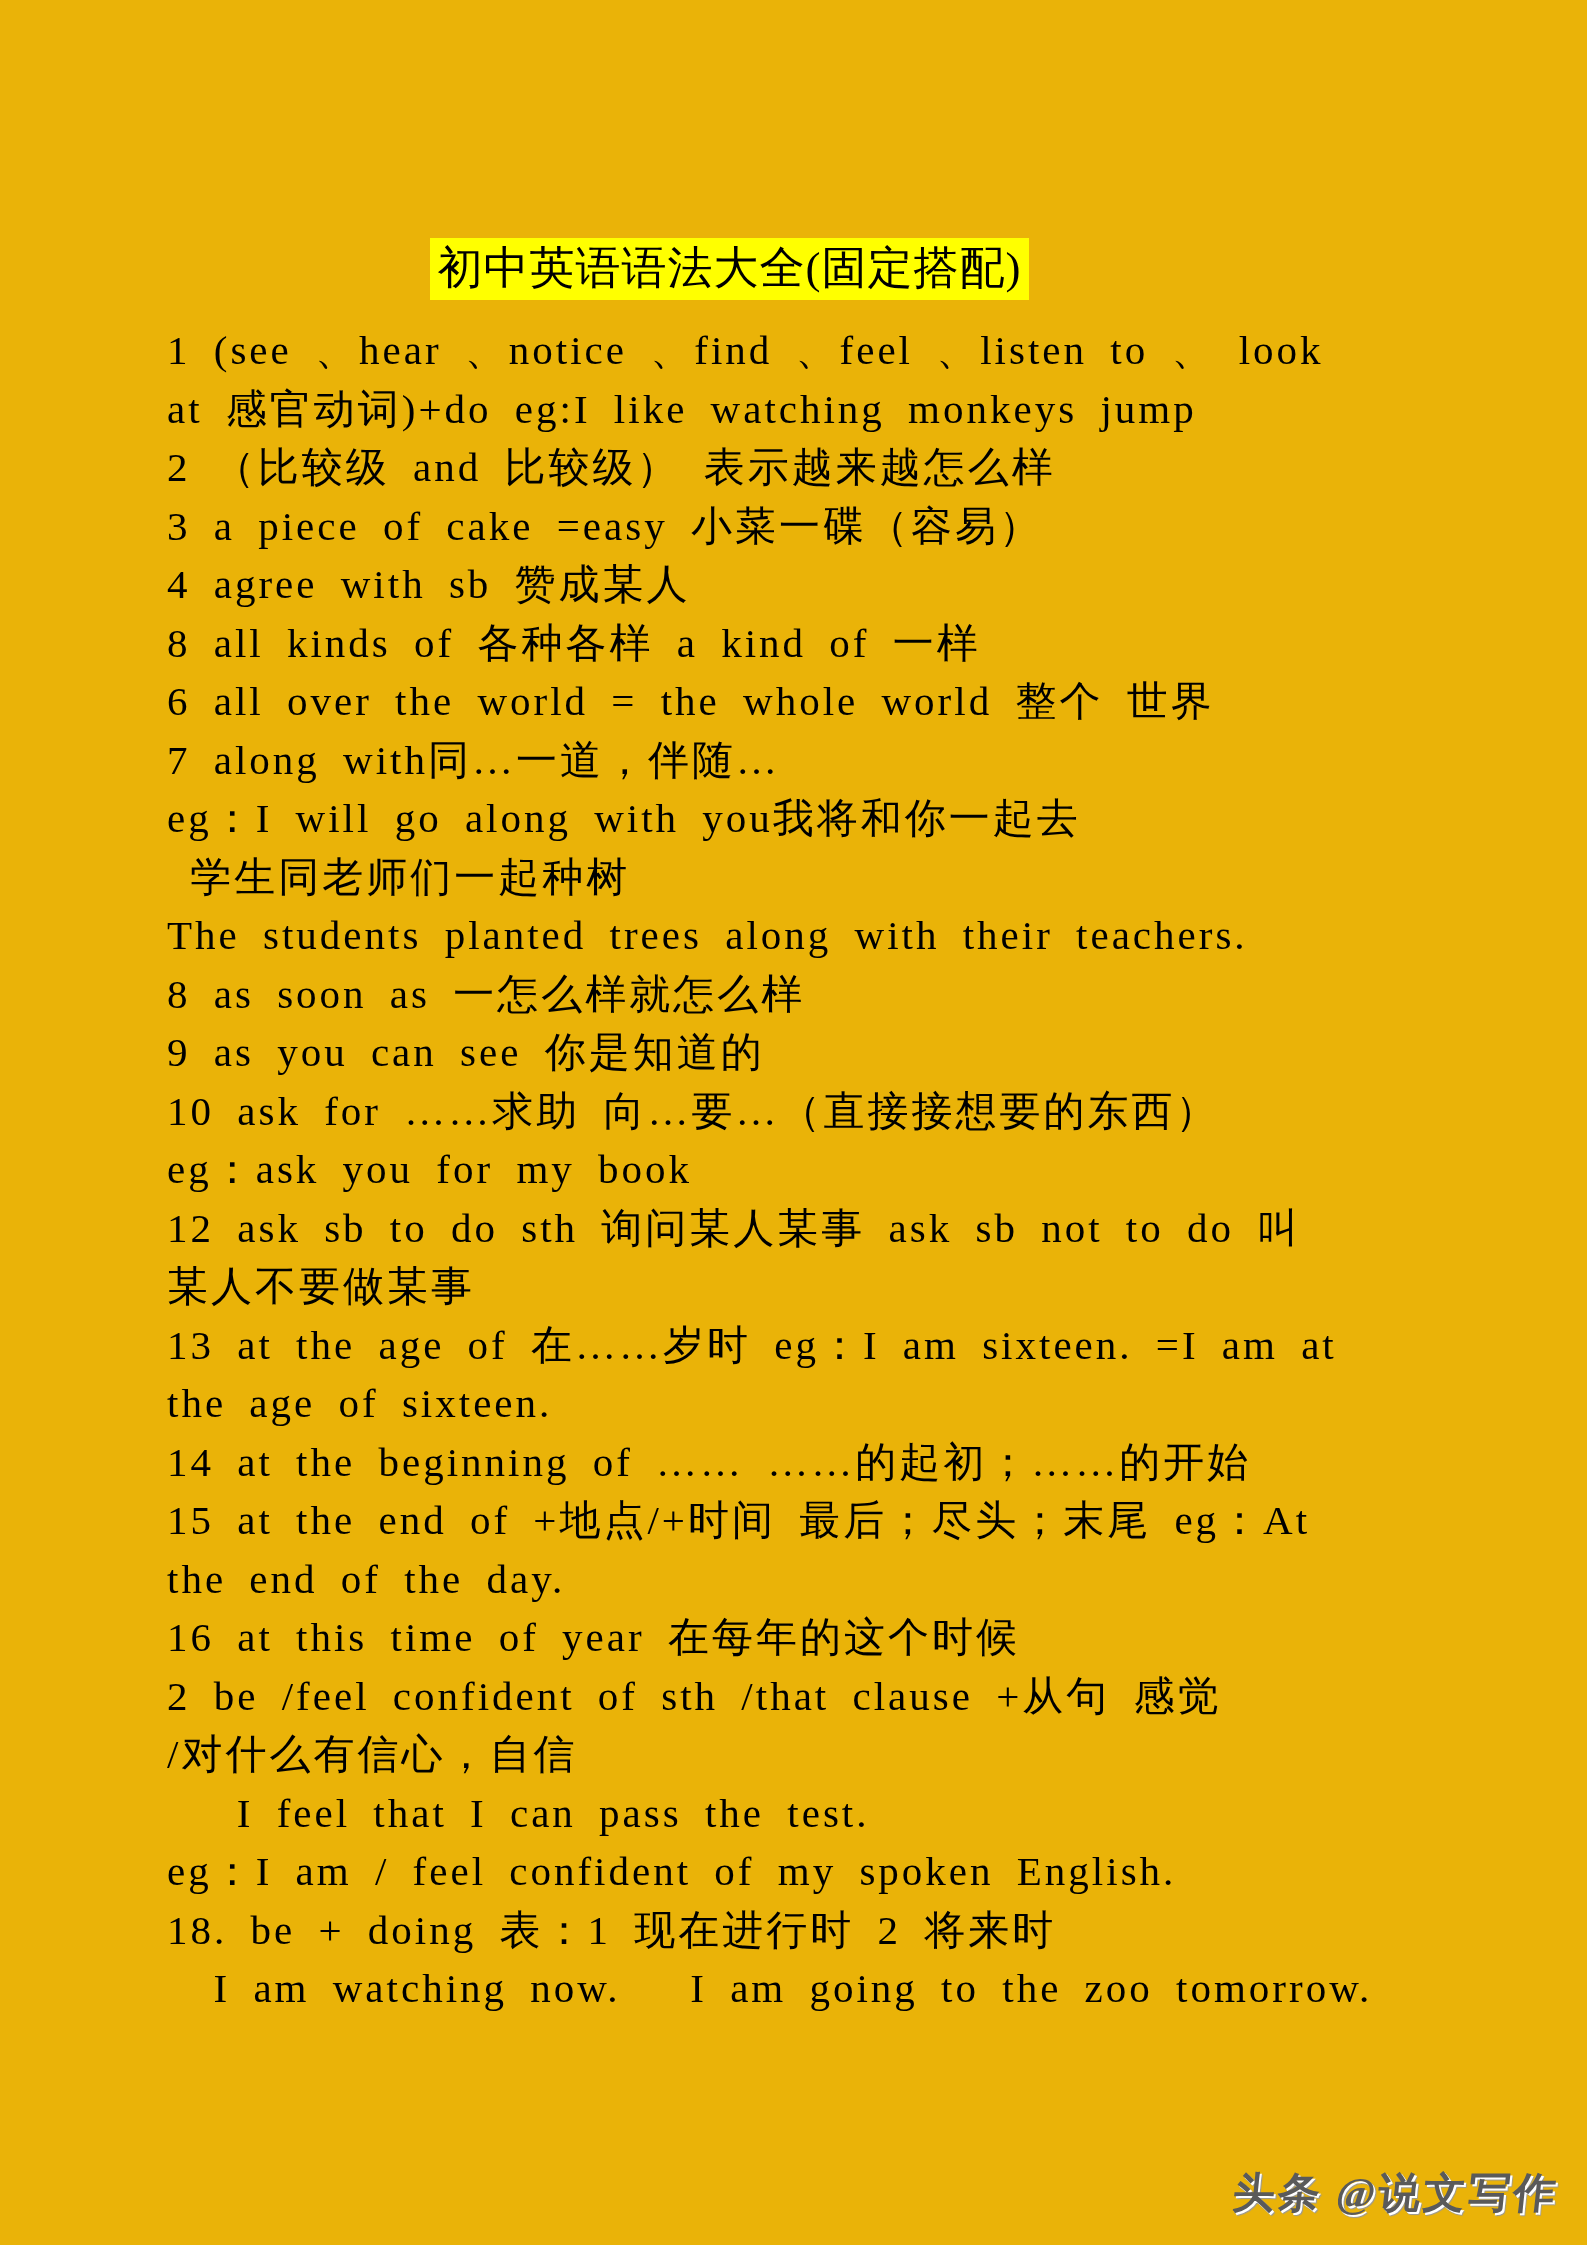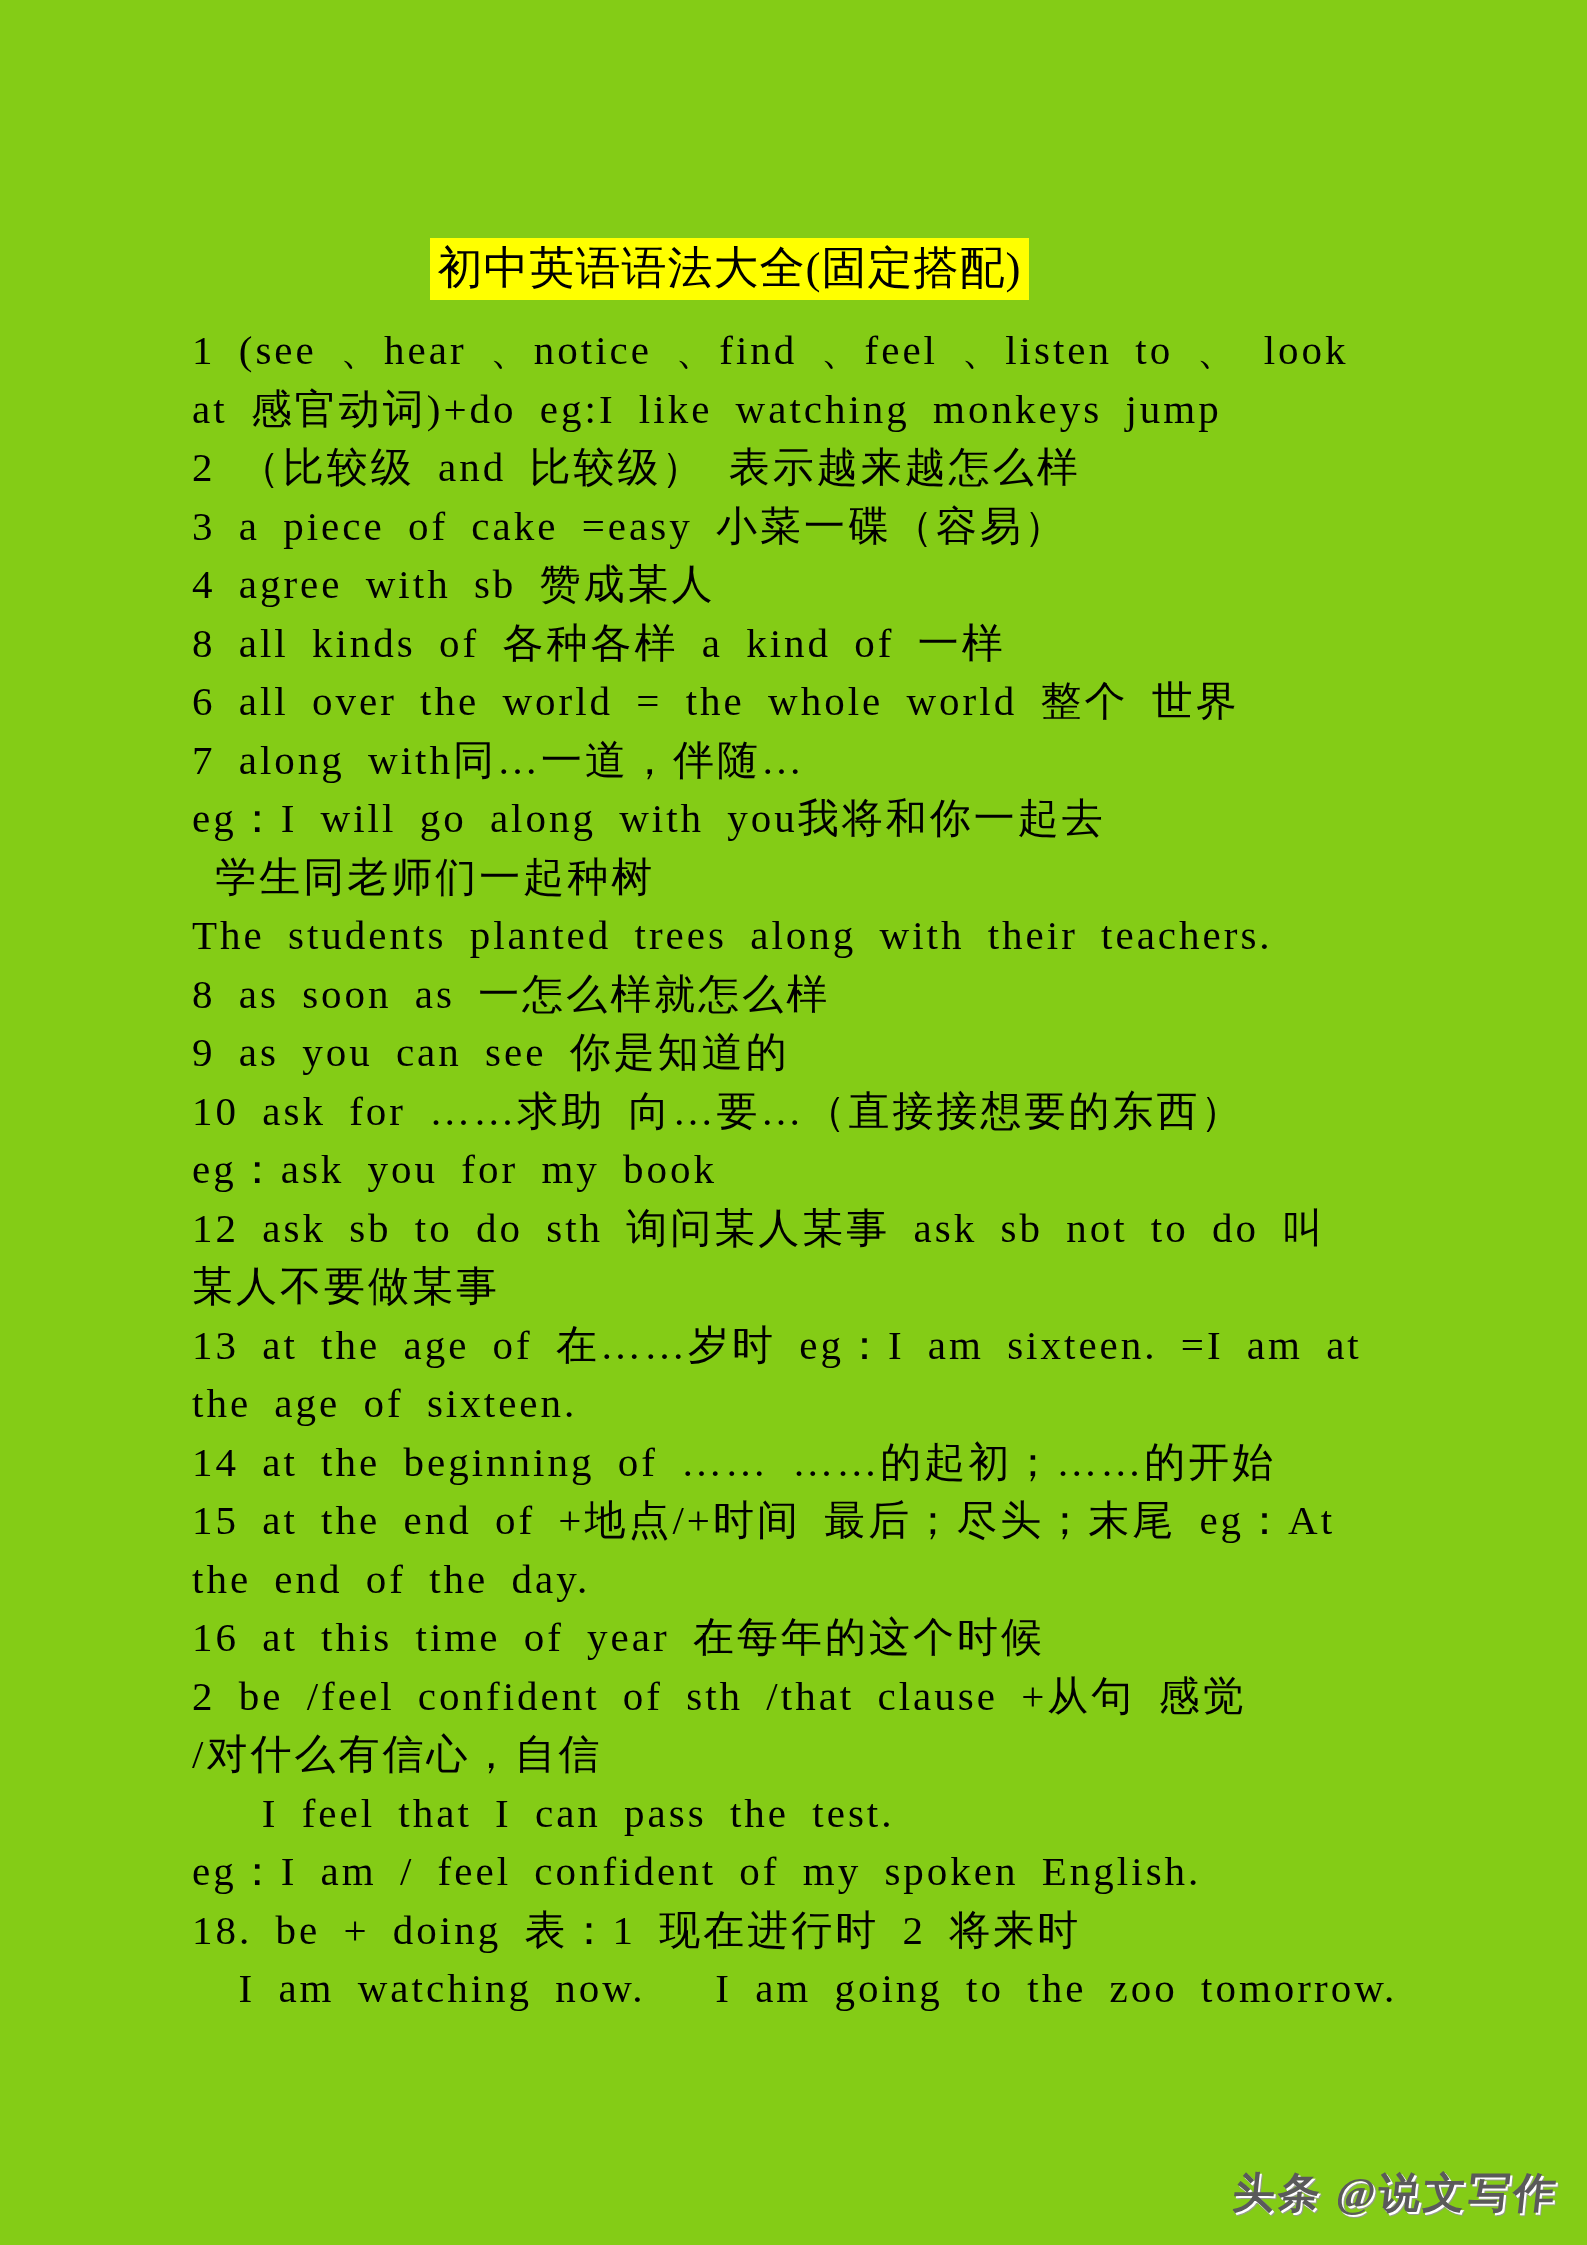--- a/index.html
+++ b/index.html
@@ -11,21 +11,21 @@
     width: 1587px;
     height: 2245px;
     position: relative;
     overflow: hidden;
     font-family: "Liberation Serif", "DejaVu Serif", serif;
     color: #000000;
   }
   .page {
     position: absolute;
     inset: 0;
-    background: #84cc16;
+    background: #eab308;
   }
   .content {
     padding: 238px 155px 0 167px;
   }
   .title-row {
     text-align: center;
     line-height: 62px;
     margin-bottom: 12px;
     transform: translateX(-70px);
   }
@@ -40,21 +40,20 @@
     white-space: pre;
   }
   .body-lines {
     font-size: 41px;
   }
   .line {
     line-height: 58.5px;
     white-space: pre;
     letter-spacing: 3px;
     word-spacing: 10px;
-    margin-left: 25px;
   }
   .watermark {
     position: absolute;
     right: 28px;
     bottom: 24px;
     font-size: 42px;
     font-weight: bold;
     color: #5a5a5a;
     letter-spacing: 3px;
     transform: skewX(-6deg);

